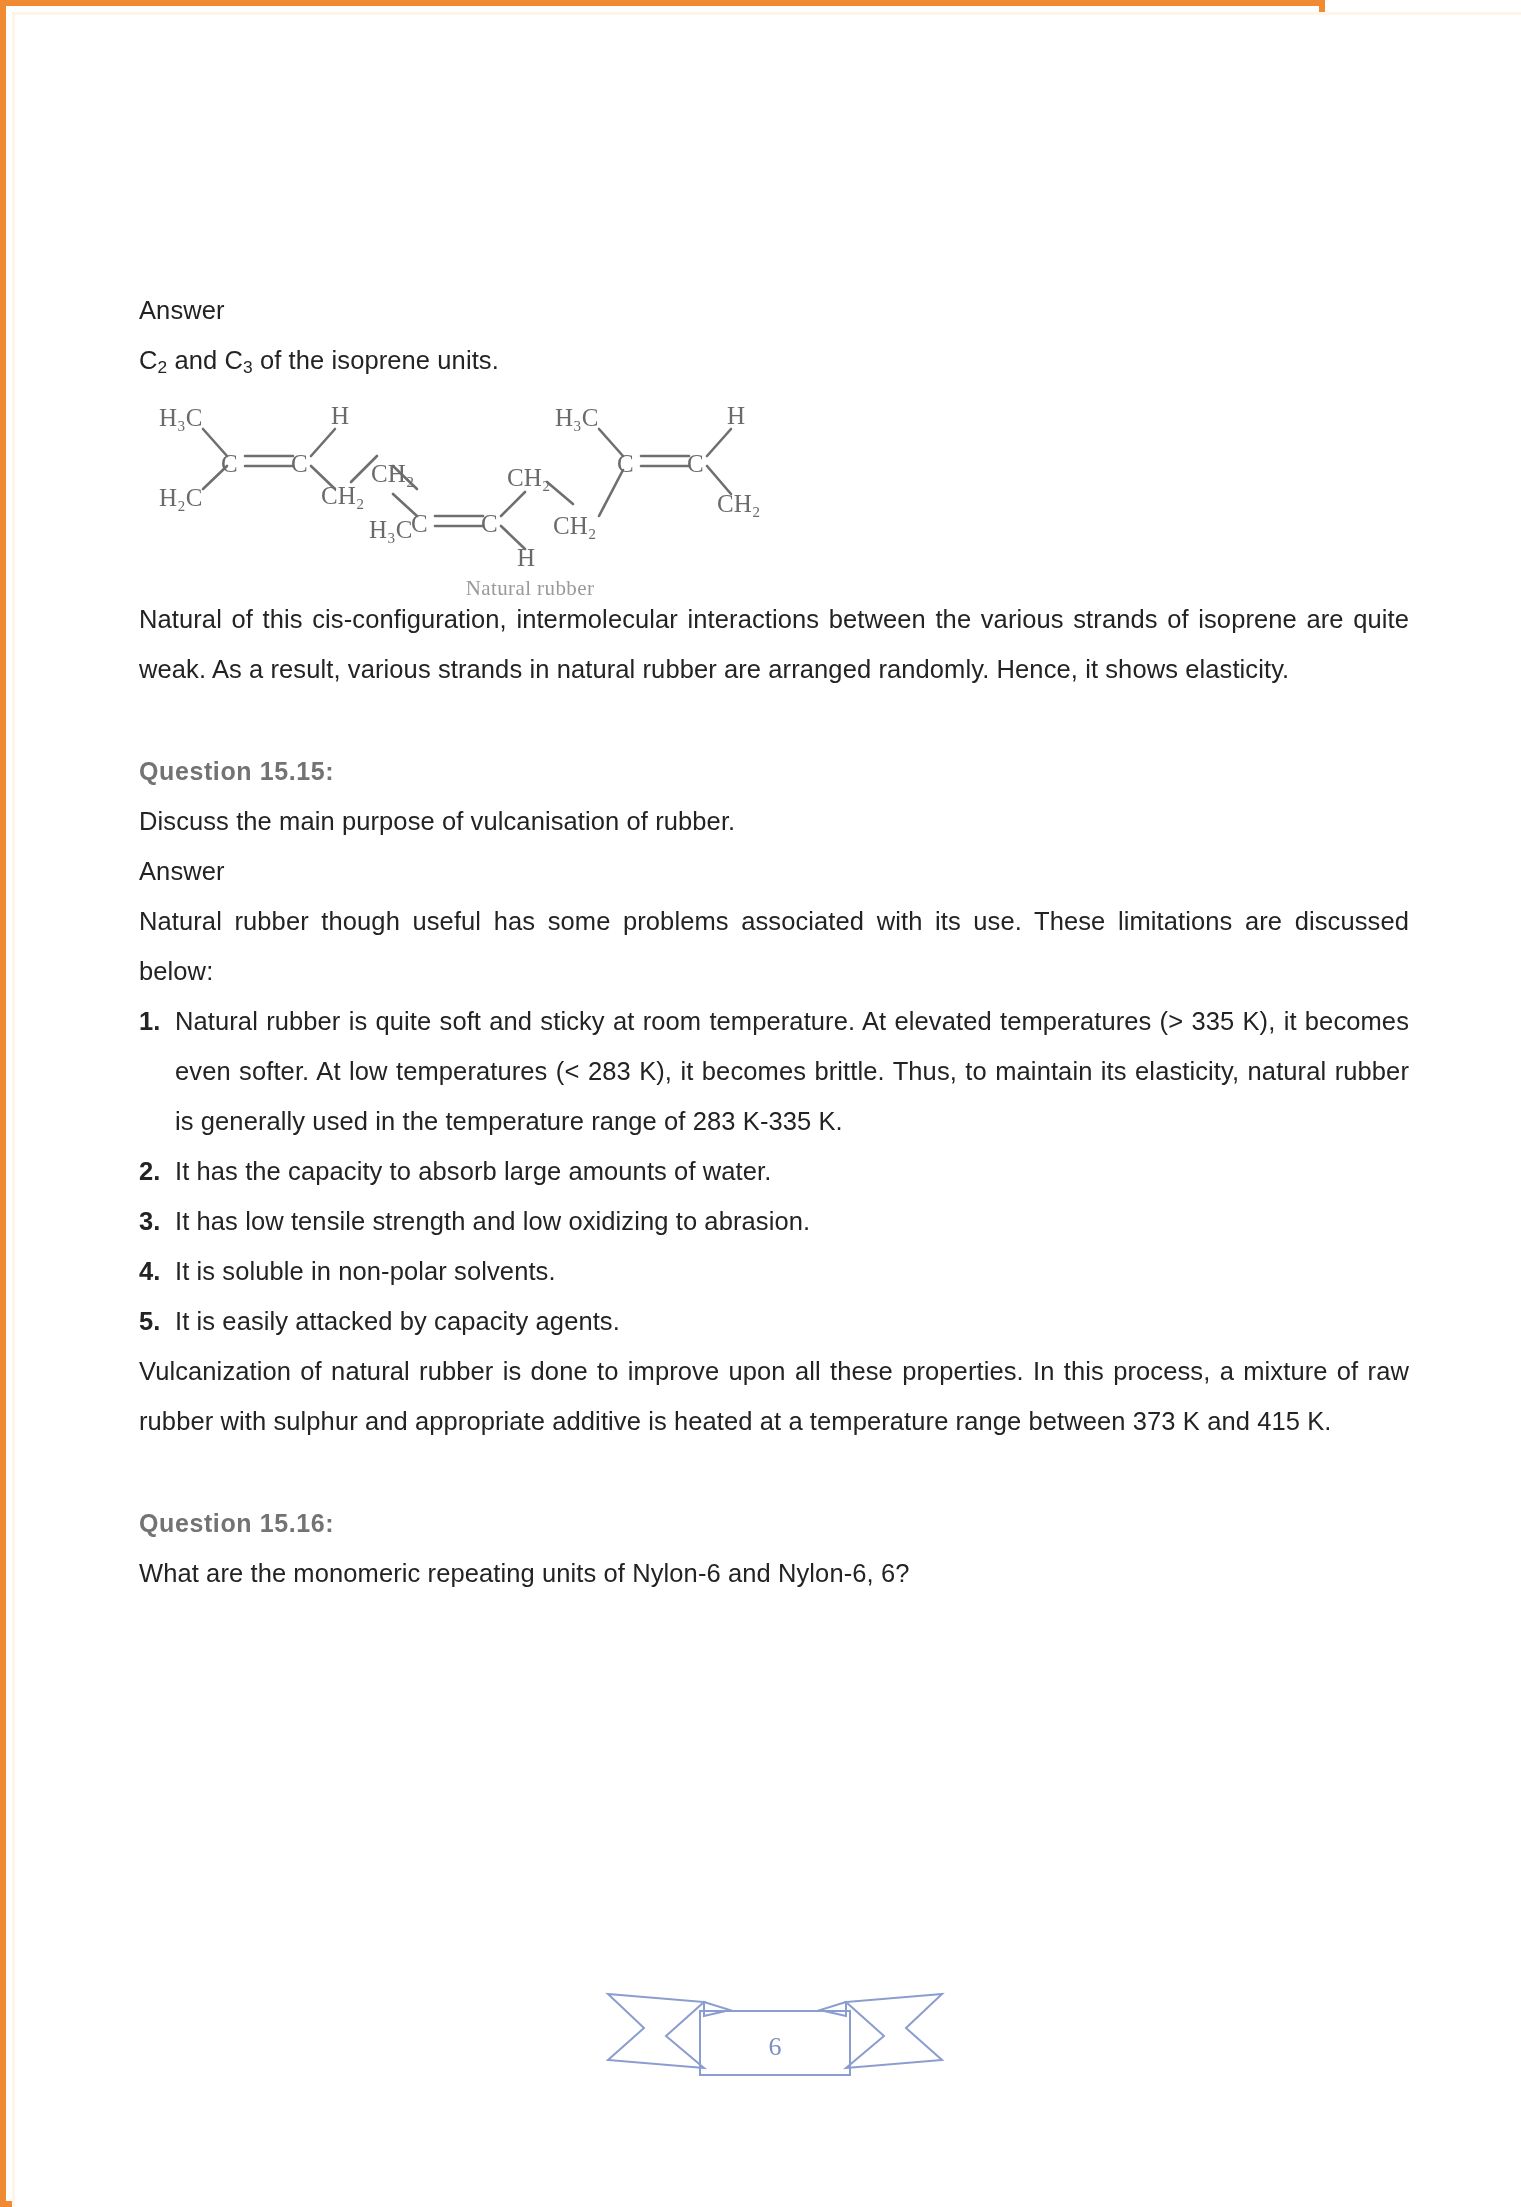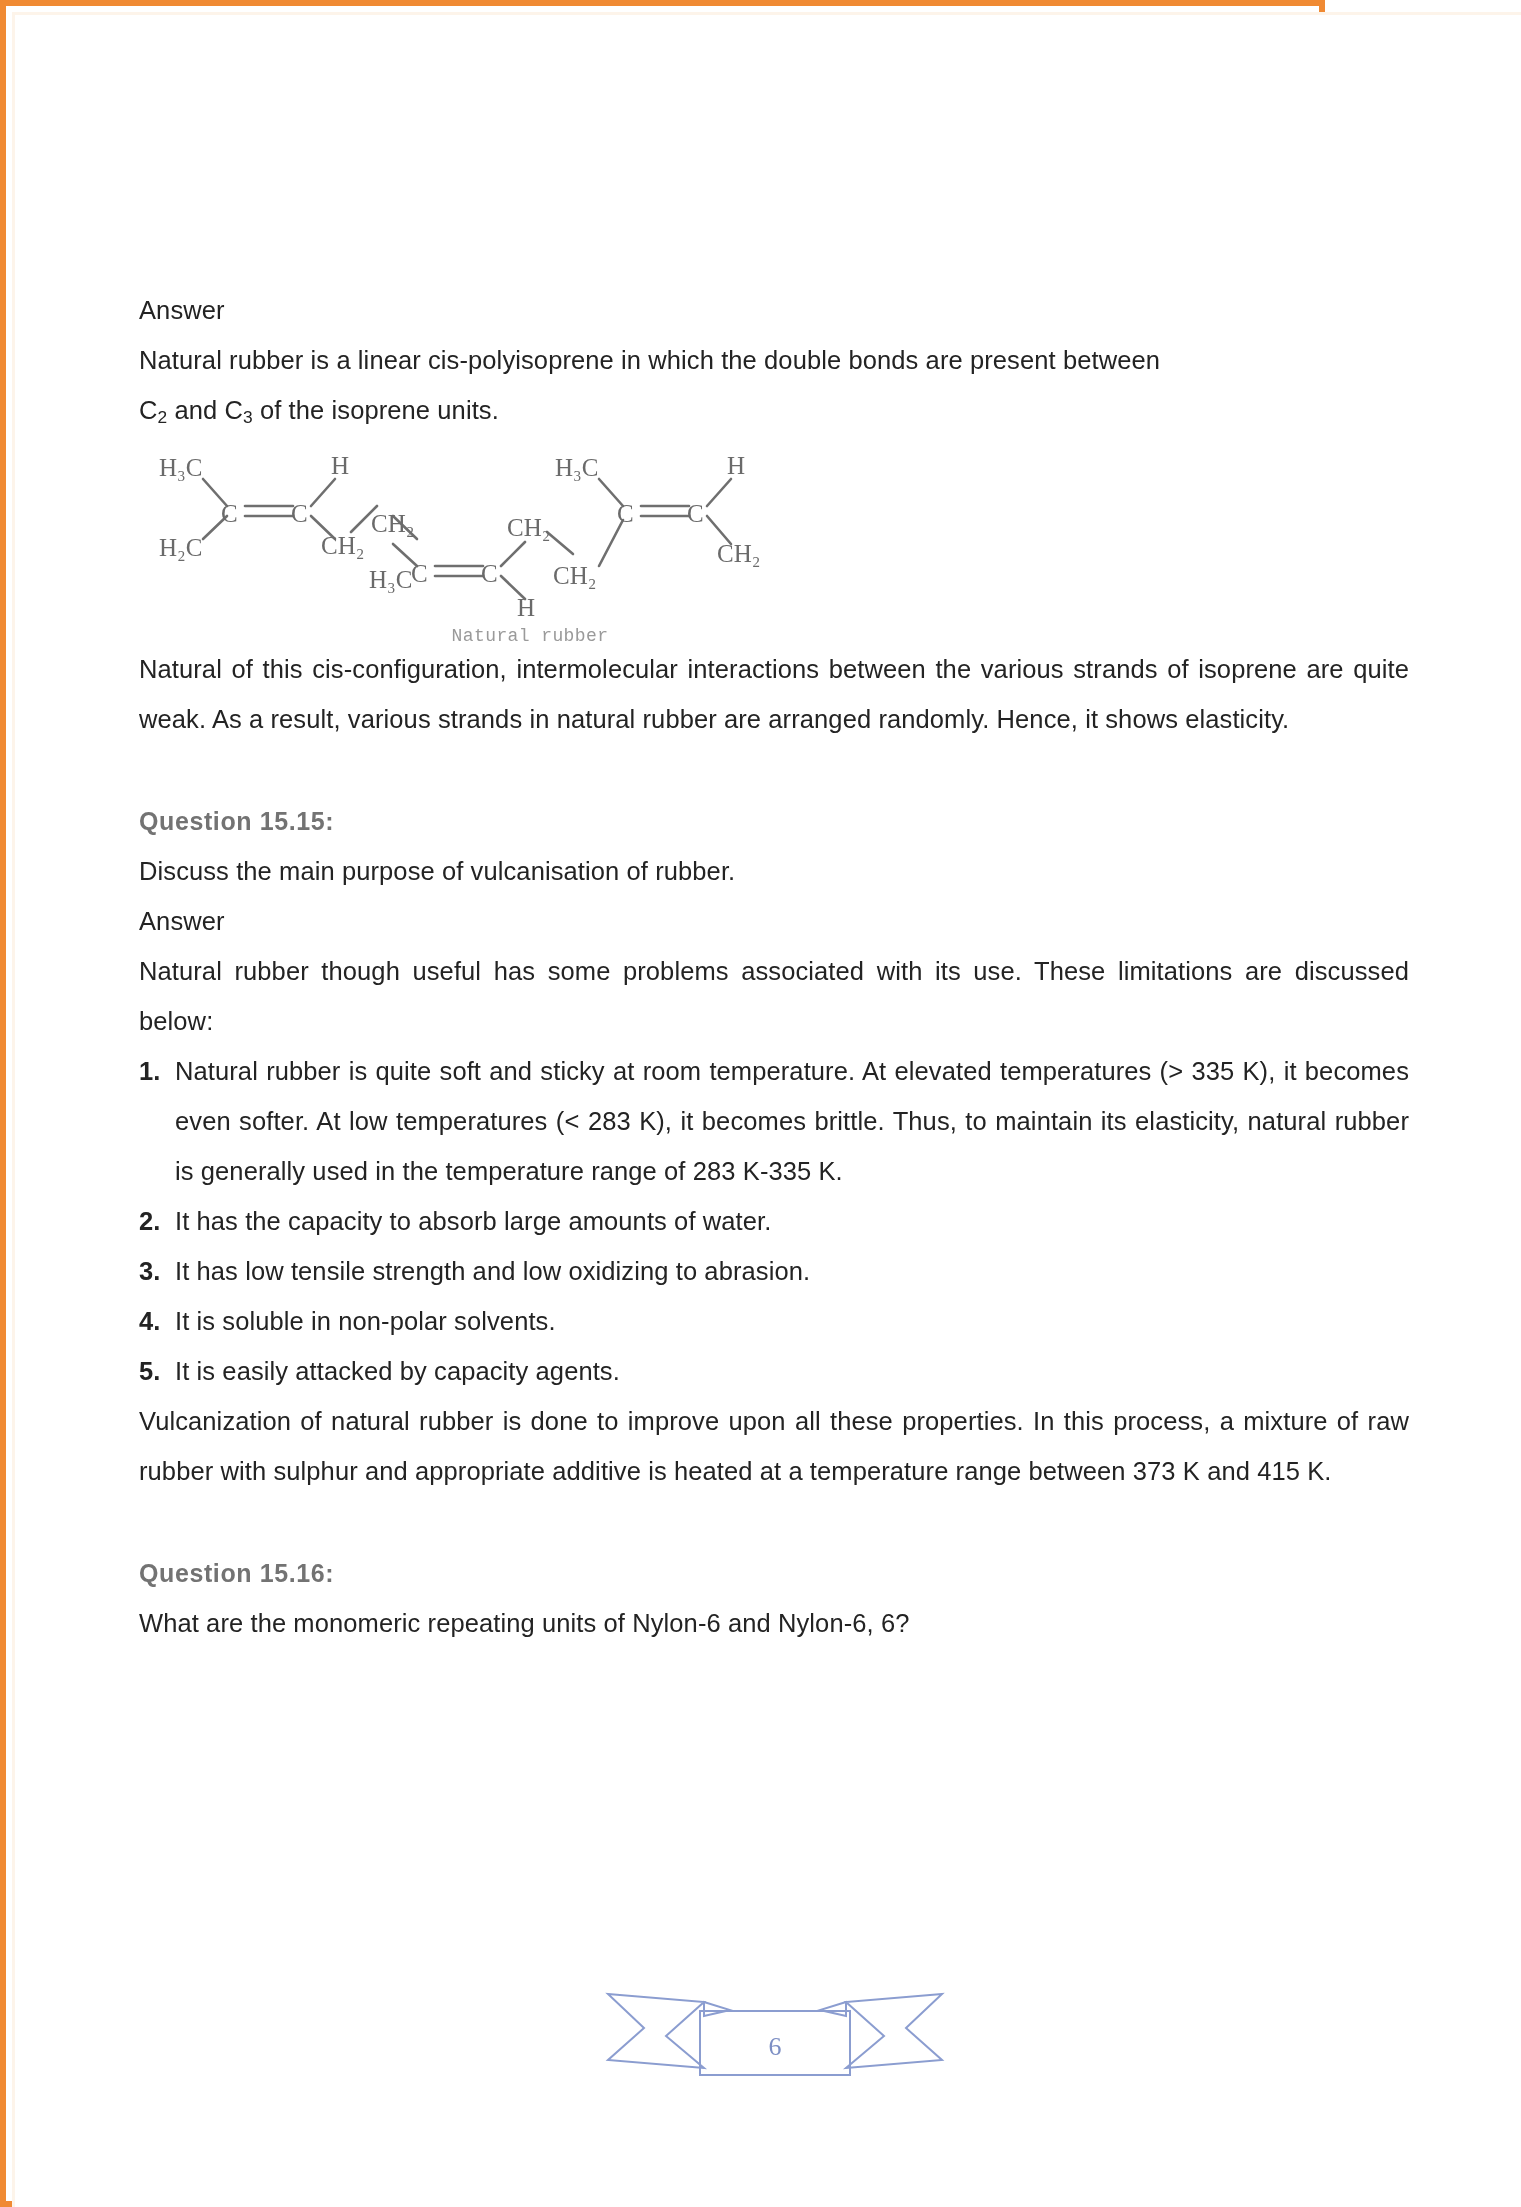--- a/index.html
+++ b/index.html
@@ -93,22 +93,22 @@
     width: 1270px;
     height: 200px;
     margin: 2px 0 0 16px;
   }
   .fig-caption {
     position: absolute;
     left: 245px;
     top: 182px;
     width: 260px;
     text-align: center;
-    font-family: Liberation Mono, monospace;
-    font-size: 18px;
+    font-family: Liberation Serif, serif;
+    font-size: 21px;
     color: #9a9a9a;
     letter-spacing: 0.4px;
   }
   .chem-svg { position: absolute; left: 0; top: 0; }
 
   
   .ribbon {
     position: absolute;
     left: 585px;
     top: 1965px;
@@ -138,21 +138,20 @@
 </style>
 </head>
 <body>
 
 <div class="page-frame">
   <div class="page-inner">
 
     <div class="content">
 
       <div class="ln">Answer</div>
-      <div class="para nojust">Natural rubber is a linear cis-polyisoprene in which the double bonds are present between</div>
       <div class="para nojust"><span>C</span><sub>2</sub><span> and C</span><sub>3</sub><span> of the isoprene units.</span></div>
 
       <div class="figure">
         <svg class="chem-svg" width="700" height="185" viewBox="0 0 700 185">
           <g stroke="#6f6f6f" stroke-width="2.6" fill="none" stroke-linecap="round">
 
             <line x1="48" y1="35" x2="72" y2="62"></line>
             <line x1="48" y1="95" x2="72" y2="72"></line>
 
             <line x1="90" y1="62" x2="138" y2="62"></line>

